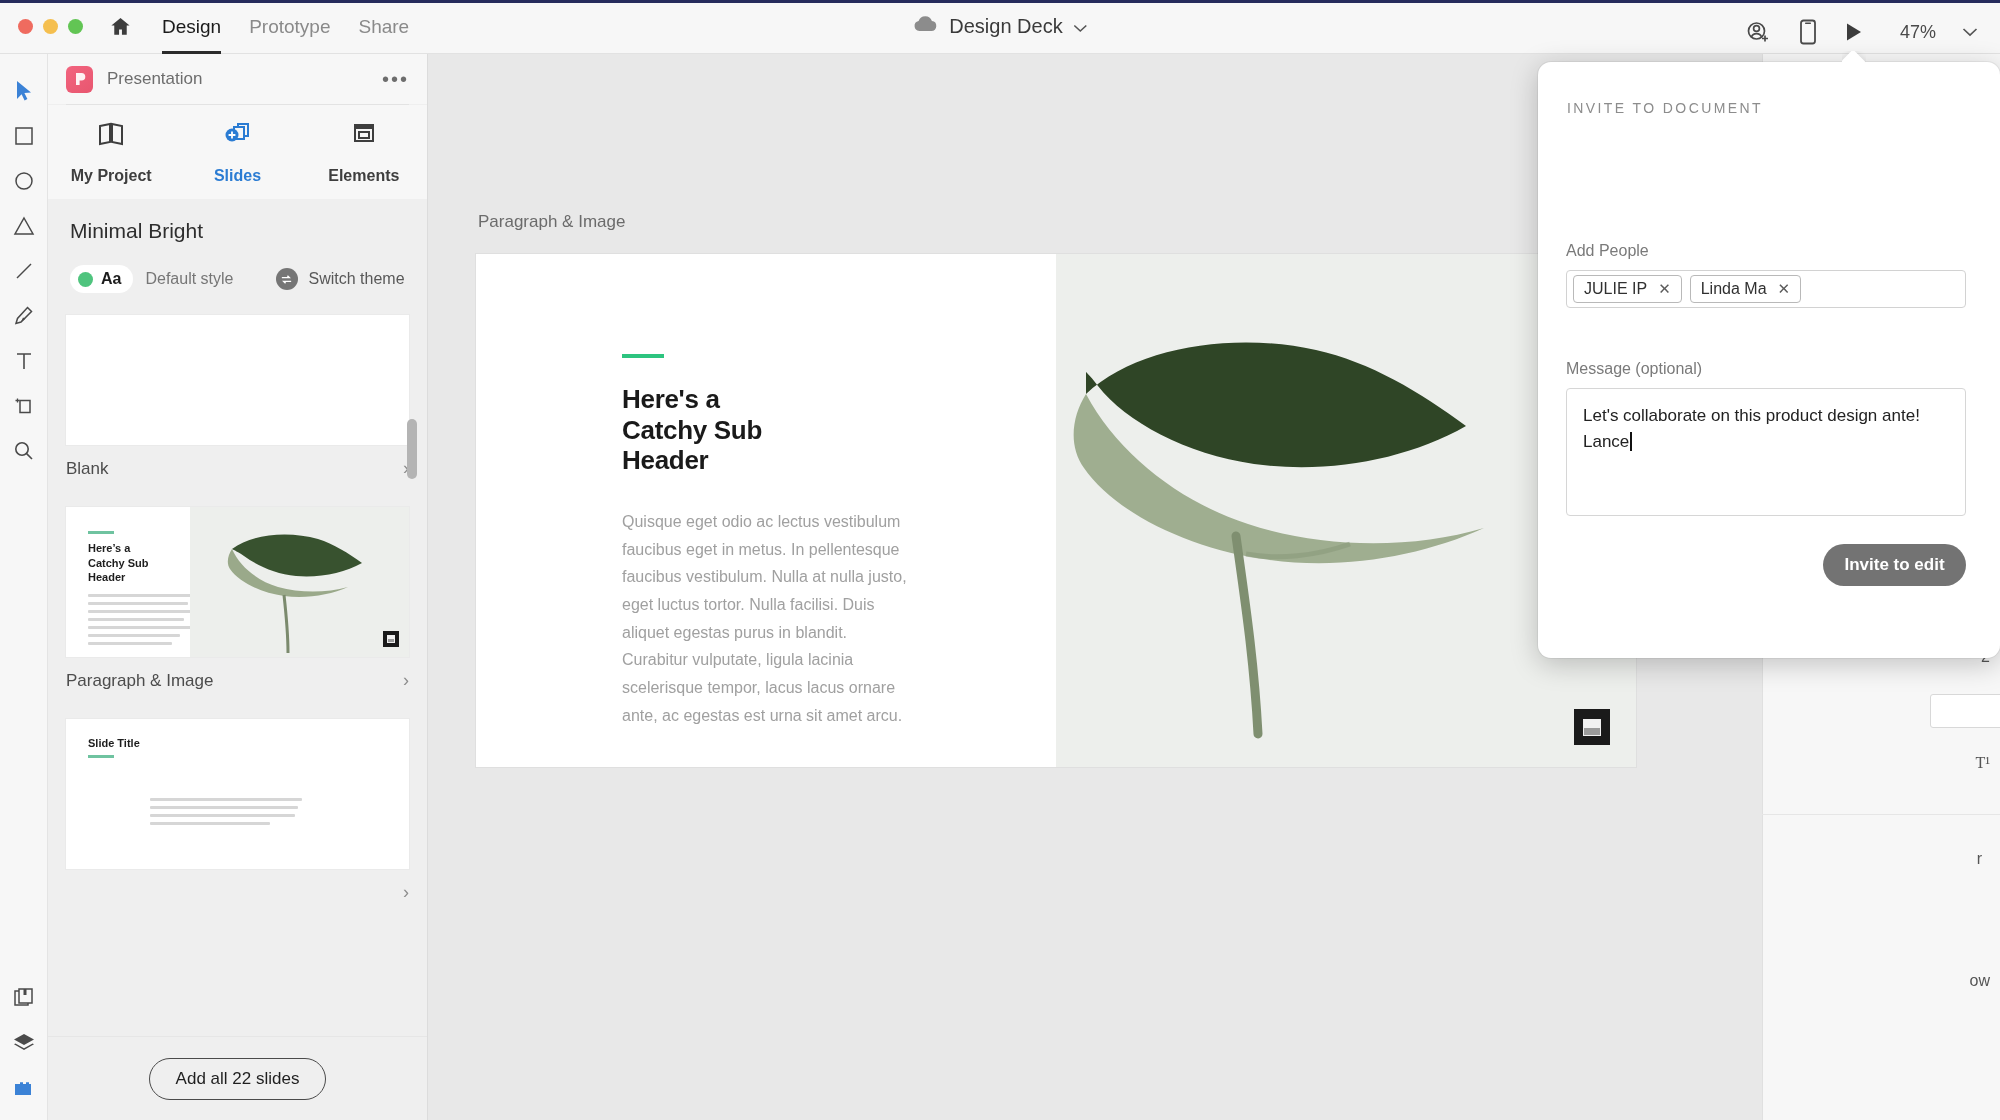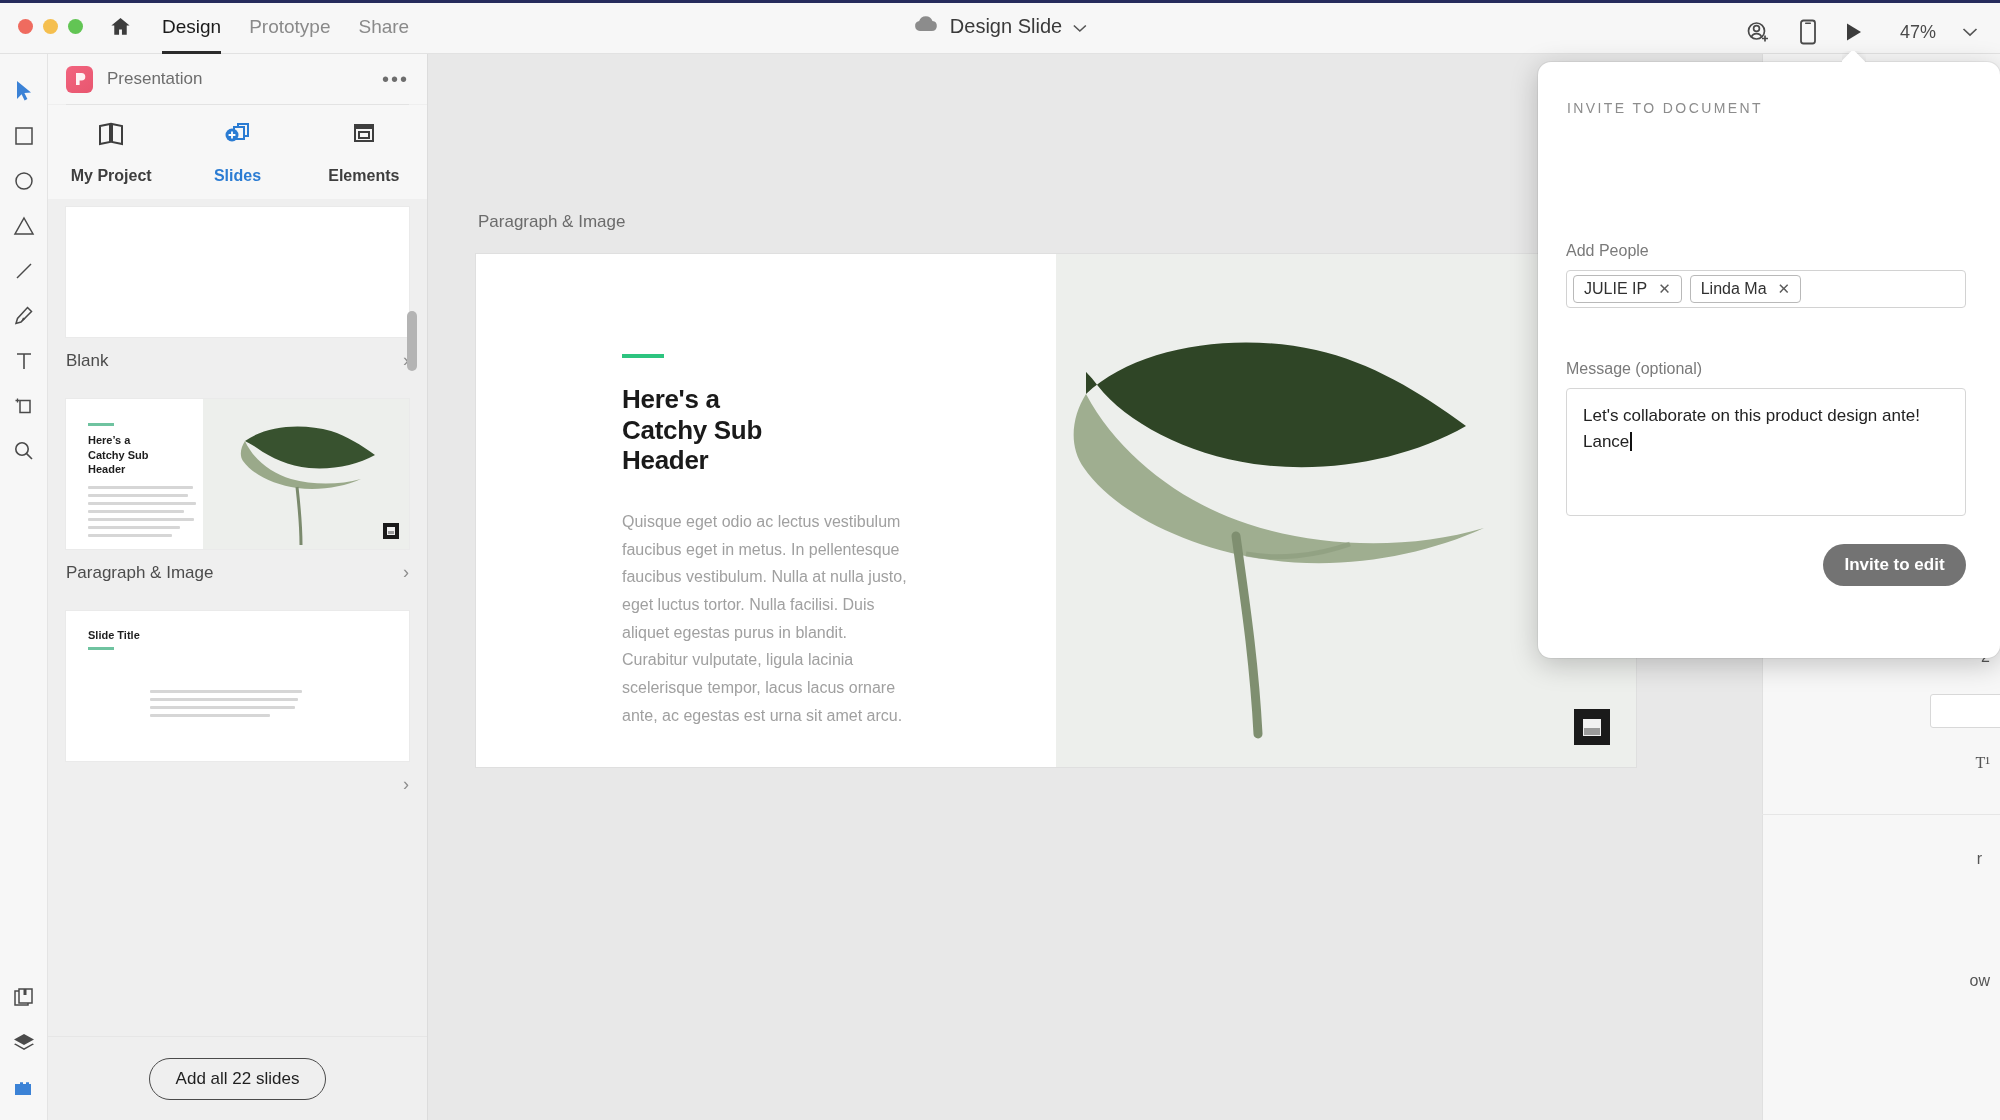--- a/index.html
+++ b/index.html
@@ -219,21 +219,21 @@
           <span>Share</span>
         </div>
     </div>
 
     <div class="doc-title">
       <span>
         <svg width="26" height="18" viewBox="0 0 26 18">
             <path d="M7 16h12a5 5 0 0 0 .6-9.96A7 7 0 0 0 6.3 6.1 5 5 0 0 0 7 16z" fill="#8c8c8c"></path>
           </svg>
       </span>
-      <span>Design Slide</span>
+      <span>Design Deck</span>
       <span>
         <svg width="14" height="9" viewBox="0 0 14 9">
             <path d="M1 1.5 7 7l6-5.5" stroke="#555" stroke-width="1.6" fill="none"></path>
           </svg>
       </span>
     </div>
 
     <div class="top-right">
       <span class="icon-btn">
         <svg width="28" height="28" viewBox="0 0 28 28">
@@ -375,34 +375,52 @@
           <svg width="30" height="26" viewBox="0 0 30 26">
               <rect x="6" y="4" width="18" height="16" fill="none" stroke="#3e3e3e" stroke-width="2"></rect>
               <rect x="6" y="4" width="18" height="4" fill="#3e3e3e"></rect>
               <rect x="10" y="11" width="10" height="6" fill="none" stroke="#3e3e3e" stroke-width="2"></rect>
             </svg>
         </span>
         <span class="lbl">Elements</span>
       </div>
     </div>
 
+    <div class="theme-block">
+      <div class="theme-title">Minimal Bright</div>
+      <div class="theme-row">
+        <div class="style-pill">
+          <span class="style-dot"></span>
+          <span class="style-aa">Aa</span>
+        </div>
+        <span class="style-label">Default style</span>
+        <div class="switch-theme">
+          <span class="switch-ic">
+            <svg width="13" height="13" viewBox="0 0 14 14">
+                <path d="M2 5h8l-2-2M12 9H4l2 2" stroke="#fff" stroke-width="1.5" fill="none"></path>
+              </svg>
+          </span>
+          <span class="switch-label">Switch theme</span>
+        </div>
+      </div>
+    </div>
 
     <div class="slides-scroll">
 
       <div class="slide-card">
         <div class="thumb partial-top"></div>
         <div class="slide-label-row">
           <span class="slide-label">Blank</span>
           <span class="slide-chev">›</span>
         </div>
       </div>
 
       <div class="slide-card">
         <div class="thumb" style="display:flex;">
-          <div style="width:137px;background:#fff;padding:24px 0 2px 22px;">
+          <div style="width:124px;background:#fff;padding:24px 0 2px 22px;">
             <div class="mini-rule"></div>
             <div class="mini-h">Here’s a<br>Catchy Sub<br>Header</div>
             <div class="mini-lines">
               <i style="width:105px"></i>
                 <i style="width:100px"></i>
                 <i style="width:108px"></i>
               <i style="width:96px"></i>
                 <i style="width:106px"></i>
                 <i style="width:92px"></i>
               <i style="width:84px"></i>

